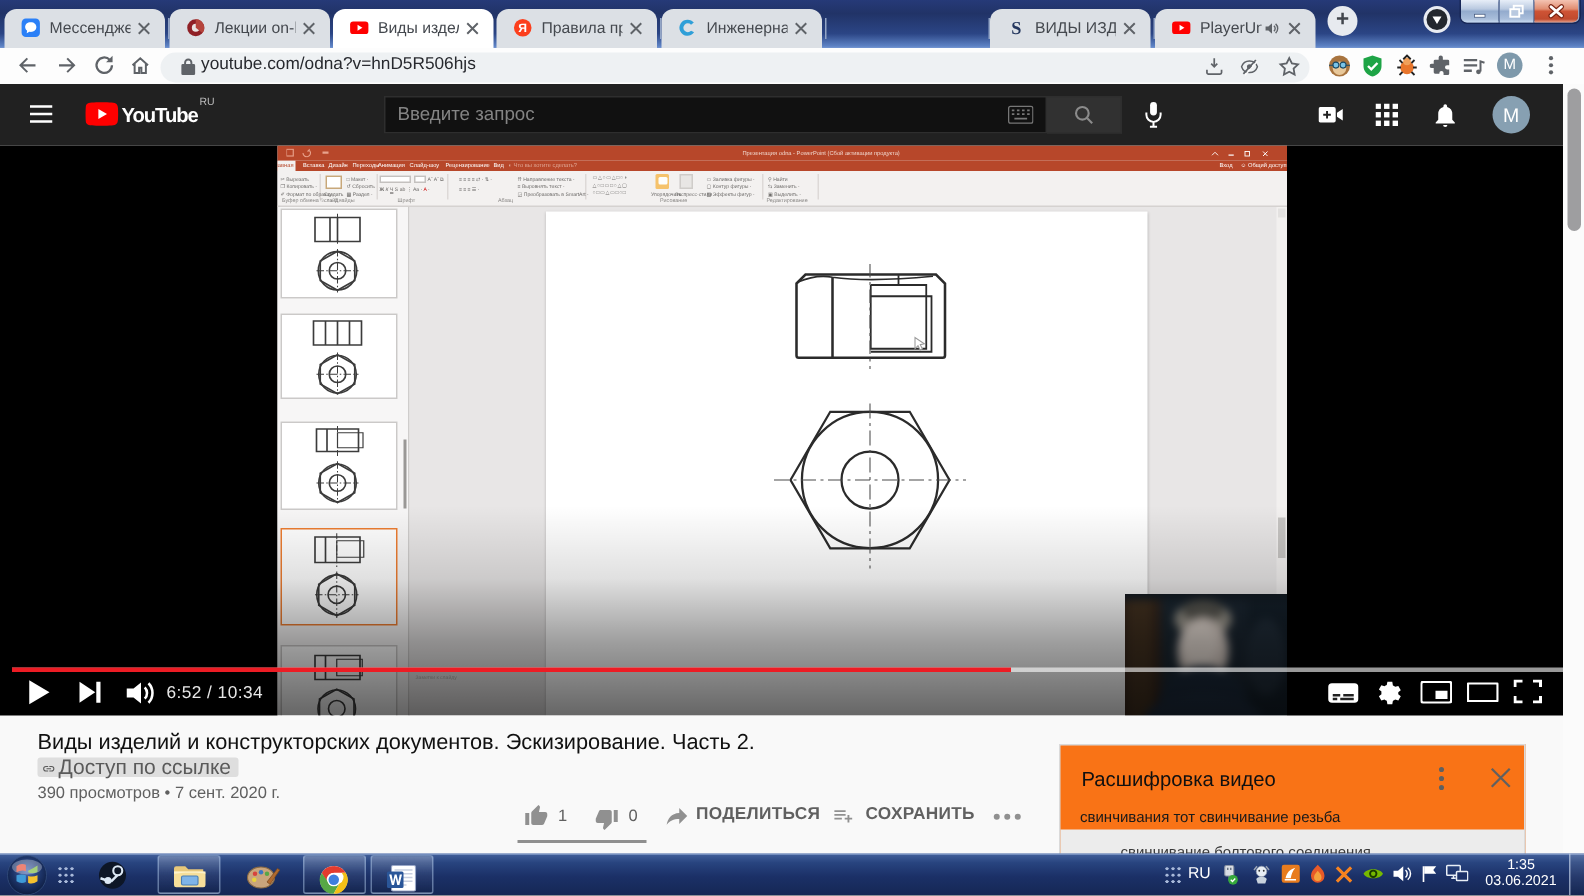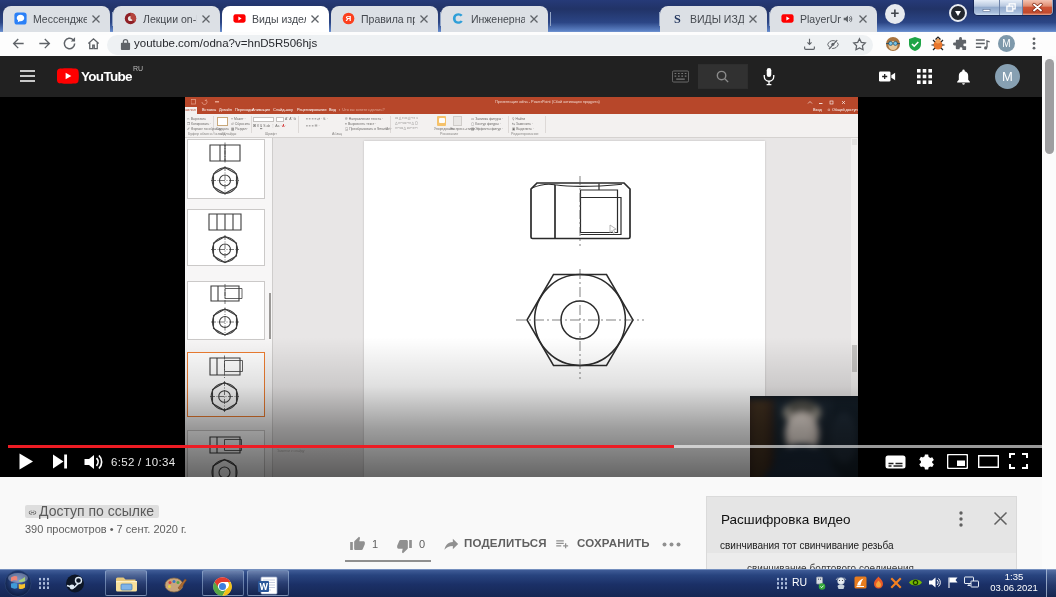--- a/index.html
+++ b/index.html
@@ -63,21 +63,21 @@
 #sbar{left:1042px;top:56px;width:14px;height:513px;background:#fbfbfb}
 #sthumb{position:absolute;left:3px;top:3px;width:9px;height:95px;background:#9e9ea0;border-radius:5px}
 
 #below{left:0;top:477px;width:1042px;height:92px;background:#f9f9f9}
 #vtitle{position:absolute;left:25px;top:10px;font-size:14.5px;color:#111}
 #badge{position:absolute;left:25px;top:27.5px;height:13px;background:#dedede;color:#5a5a5a;font-size:14px;line-height:13px;padding:0 5px 0 3px;border-radius:2px}
 #views{position:absolute;left:25px;top:46px;font-size:11px;color:#606060}
 .act{position:absolute;top:60px;font-size:11.5px;font-weight:bold;color:#606060;letter-spacing:.2px}
 .an{position:absolute;top:61px;font-size:11px;color:#606060}
 #ratebar{position:absolute;left:345px;top:83px;width:86px;height:2px;background:#8f8f8f}
-#tcard{position:absolute;left:706px;top:19px;width:311px;height:74px;background:#e5e5e5;border:1px solid #dadada}
+#tcard{position:absolute;left:706px;top:19px;width:311px;height:74px;background:#f97316;border:1px solid #dadada}
 #tcard .h{position:absolute;left:14px;top:15px;font-size:13.5px;color:#101010}
 #tcard .l1{position:absolute;left:13px;top:43px;font-size:10px;color:#1a1a1a}
 #tcard .seg{position:absolute;left:0px;top:56px;width:309px;height:18px;background:#ececec;overflow:hidden}
 #tcard .seg div{position:absolute;left:40px;top:10px;font-size:10px;color:#3a3a3a}
 
 #taskbar{left:0;top:569px;width:1056px;height:28px;background:linear-gradient(#44619c 0%,#28447f 22%,#1b3067 55%,#152754 100%);z-index:50}
 #taskbar:before{content:"";position:absolute;left:0;top:0;width:100%;height:1px;background:rgba(150,175,215,.6)}
 .tbtn{position:absolute;top:1px;height:26px;width:42px;border:1px solid rgba(170,195,230,.5);border-radius:2px;background:linear-gradient(rgba(255,255,255,.25),rgba(255,255,255,.07) 45%,rgba(10,20,50,.18));display:flex;align-items:center;justify-content:center}
 .tic{position:absolute;top:7px}
 .dots{position:absolute;top:8px;width:12px;height:13px;background-image:radial-gradient(circle,#a9bada 1px,transparent 1.2px);background-size:4px 4.3px}
@@ -255,20 +255,21 @@
 <div class="abs" id="ythead">
   <svg class="abs" style="left:20px;top:14px" width="15" height="12" viewBox="0 0 18 14">
         <path d="M0 1h18M0 7h18M0 13h18" stroke="#fff" stroke-width="2"></path>
       </svg>
   <svg id="ylogo" width="22" height="16" viewBox="0 0 110 78">
         <path d="M107 12.3c-1.3-4.8-5-8.5-9.8-9.8C88.6.2 54 0 54 0S19.4.2 10.8 2.5C6 3.8 2.3 7.5 1 12.3-1.3 21-1.3 39-1.3 39s0 18.1 2.3 26.7c1.3 4.8 5 8.5 9.8 9.8C19.4 77.8 54 78 54 78s34.6-.2 43.2-2.5c4.8-1.3 8.5-5 9.8-9.8 2.3-8.6 2.3-26.7 2.3-26.7s0-18-2.3-26.7z" fill="red"></path>
         <path d="M43 55.5L71.7 39 43 22.5z" fill="#fff"></path>
       </svg>
   <div class="abs" style="left:81px;top:12.5px;color:#fff;font-size:13.5px;font-weight:bold;letter-spacing:-0.7px;font-family:'Liberation Sans',sans-serif">YouTube</div>
   <div id="yru">RU</div>
+  <div id="ysearch">Введите запрос</div>
   <svg class="abs" style="left:672px;top:14px" width="17" height="13" viewBox="0 0 20 14">
         <rect x="0.5" y="0.5" width="19" height="13" rx="1.5" fill="none" stroke="#777" stroke-width="1"></rect>
         <path d="M3 3.5h2M7 3.5h2M11 3.5h2M15 3.5h2M3 6.5h2M7 6.5h2M11 6.5h2M15 6.5h2M5 10h10" stroke="#777" stroke-width="1.4"></path>
       </svg>
   <div id="ysbtn">
         <svg style="margin:4px auto" width="15" height="15" viewBox="0 0 16 16">
           <circle cx="7" cy="7" r="4.5" fill="none" stroke="#8b8b8b" stroke-width="1.5"></circle>
           <path d="M10.5 10.5L14 14" stroke="#8b8b8b" stroke-width="1.5"></path>
         </svg>
       </div>
@@ -525,20 +526,21 @@
         <rect x="0.5" y="0.5" width="20" height="12" rx="1" fill="none" stroke="#fff" stroke-width="1.8"></rect>
       </svg>
   <svg class="pc" style="left:1009px;top:356px" width="19" height="16" viewBox="0 0 19 16">
         <path d="M1 5V1h5M13 1h5v4M18 11v4h-5M6 15H1v-4" stroke="#fff" stroke-width="2" fill="none"></path>
       </svg>
 </div>
 <div class="abs" id="sbar">
       <div id="sthumb"></div>
     </div>
 <div class="abs" id="below">
+  <div id="vtitle">Виды изделий и конструкторских документов. Эскизирование. Часть 2.</div>
   <div id="badge"><svg style="display:inline-block;vertical-align:-1.5px;margin-right:2px" width="9" height="9" viewBox="0 0 24 24">
           <path d="M3.9 12a3.1 3.1 0 013.1-3.1h4V7H7a5 5 0 000 10h4v-1.9H7A3.1 3.1 0 013.9 12zm4.1 1h8v-2H8zm9-6h-4v1.9h4a3.1 3.1 0 010 6.2h-4V17h4a5 5 0 000-10z" fill="#5a5a5a"></path>
         </svg>Доступ по ссылке</div>
   <div id="views">390 просмотров • 7 сент. 2020 г.</div>
   <svg class="abs" style="left:349px;top:59px" width="17" height="16" viewBox="0 0 24 24">
         <path d="M1 21h4V9H1zM23 10c0-1.1-.9-2-2-2h-6.3l1-4.6v-.3c0-.4-.2-.8-.4-1.1L14.2 1 7.6 7.6C7.2 8 7 8.5 7 9v10c0 1.1.9 2 2 2h9c.8 0 1.5-.5 1.8-1.2l3-7.1c.1-.2.2-.5.2-.7z" fill="#909090"></path>
       </svg>
   <div class="an" style="left:372px">1</div>
   <svg class="abs" style="left:396px;top:61px" width="17" height="16" viewBox="0 0 24 24">
         <path d="M23 3h-4v12h4zM1 14c0 1.1.9 2 2 2h6.3l-1 4.6v.3c0 .4.2.8.4 1.1l1.1 1 6.6-6.6c.4-.4.6-.9.6-1.4V5c0-1.1-.9-2-2-2H6c-.8 0-1.5.5-1.8 1.2l-3 7.1c-.1.2-.2.5-.2.7z" fill="#909090"></path>

